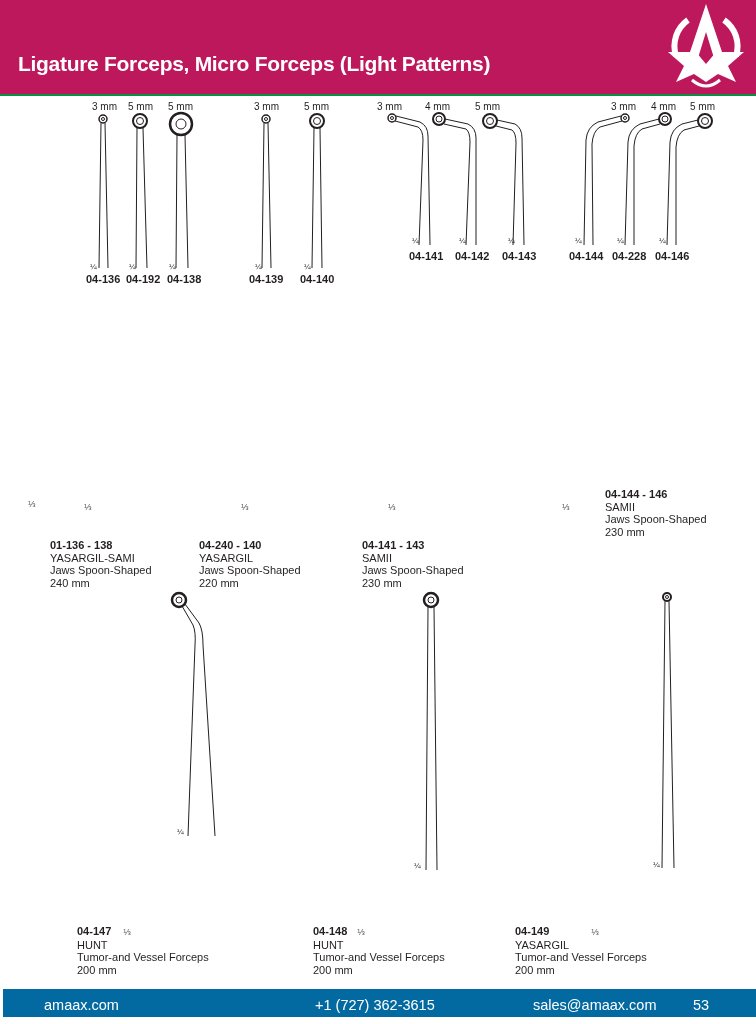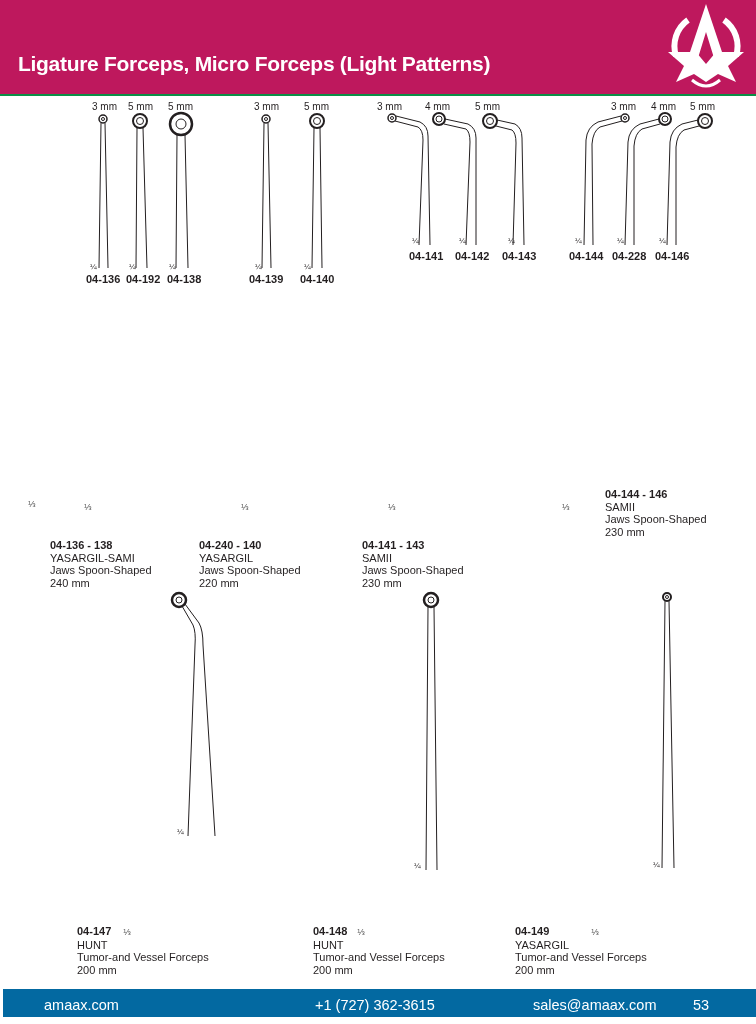--- a/index.html
+++ b/index.html
@@ -122,21 +122,21 @@
 <div class="abs code" style="left:612px;top:250px">04-228</div>
 <div class="abs code" style="left:655px;top:250px">04-146</div>
 
 <div class="abs frac-lg" style="left:28px;top:499px">⅓</div>
 <div class="abs frac-lg" style="left:84px;top:502px">⅓</div>
 <div class="abs frac-lg" style="left:241px;top:502px">⅓</div>
 <div class="abs frac-lg" style="left:388px;top:502px">⅓</div>
 <div class="abs frac-lg" style="left:562px;top:502px">⅓</div>
 
 <div class="abs desc" style="left:50px;top:539px">
-  <div class="c">04-136 - 138</div>
+  <div class="c">01-136 - 138</div>
   <div>YASARGIL-SAMI</div>
   <div>Jaws Spoon-Shaped</div>
   <div>240 mm</div>
 </div>
 <div class="abs desc" style="left:199px;top:539px">
   <div class="c">04-240 - 140</div>
   <div>YASARGIL</div>
   <div>Jaws Spoon-Shaped</div>
   <div>220 mm</div>
 </div>

